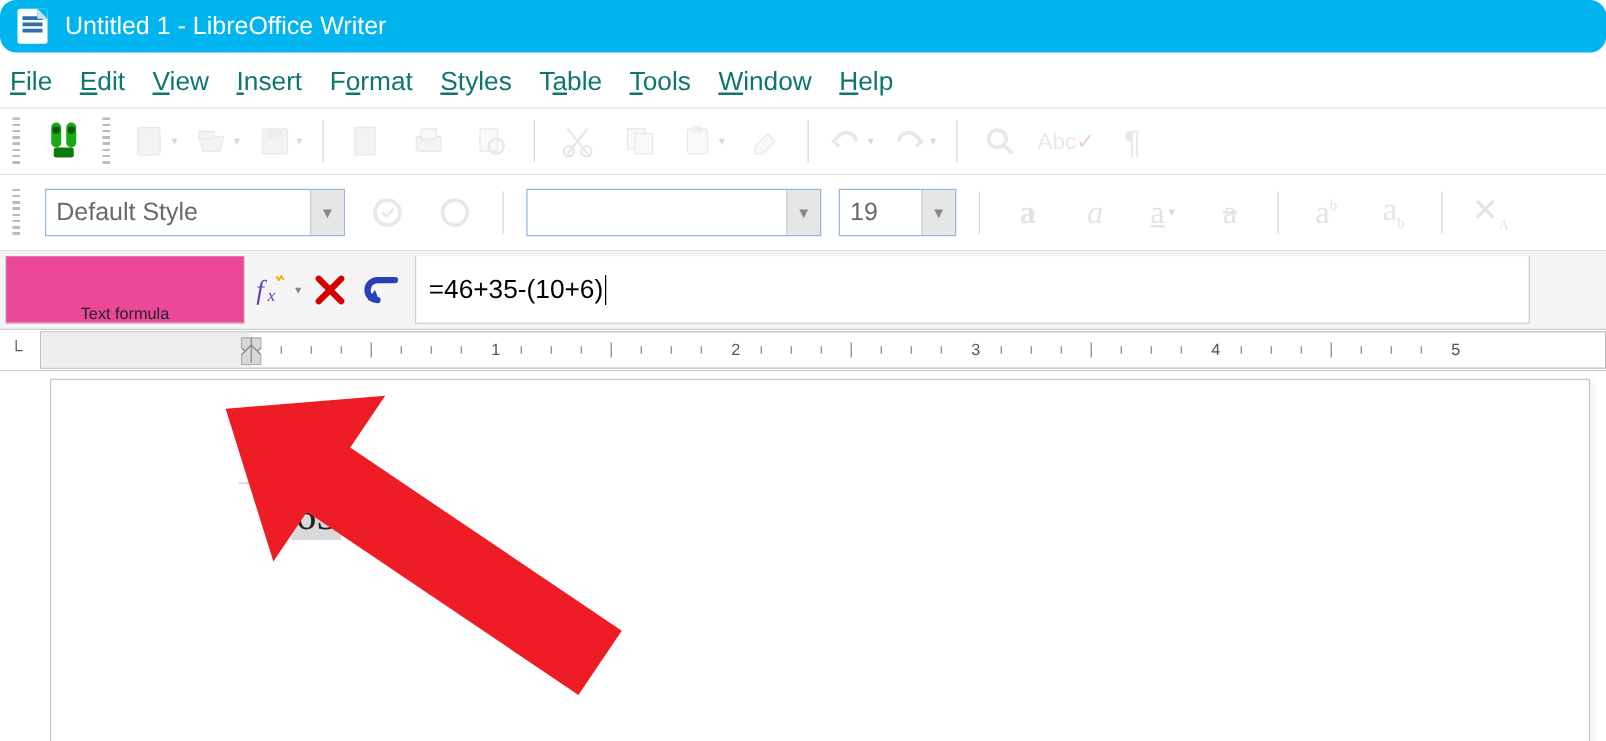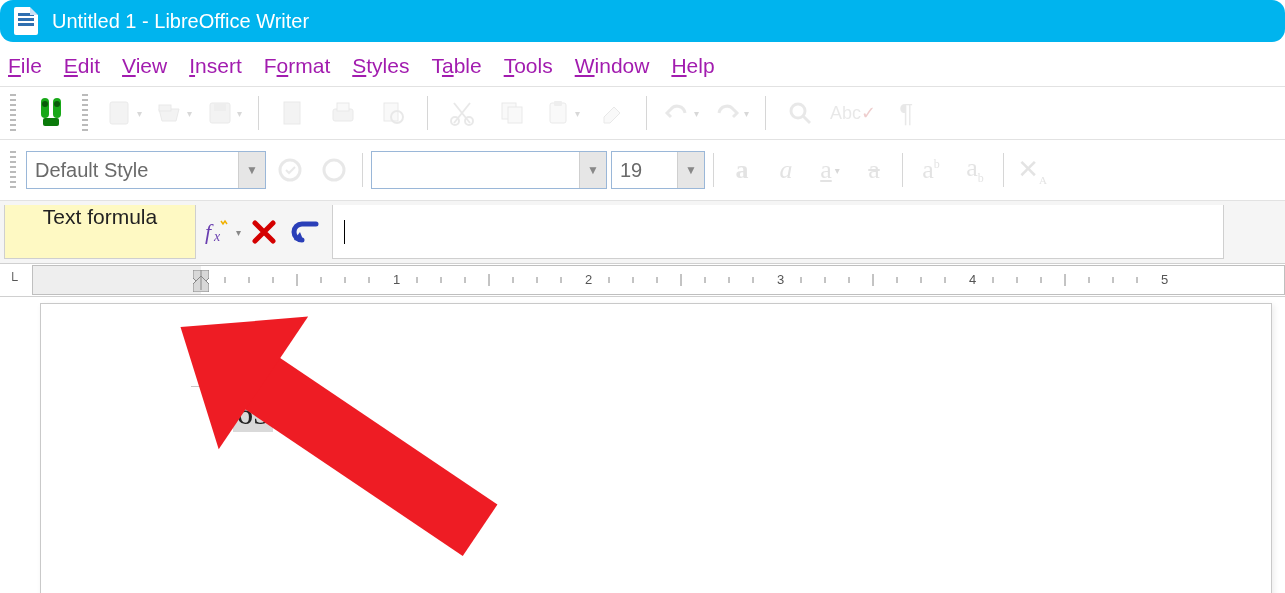--- a/index.html
+++ b/index.html
@@ -41,21 +41,21 @@
     top: 0; right: 0;
     border-top: 8px solid #00b4ee;
     border-left: 8px solid #cbe0f4;
   }
   .menubar {
     display: flex;
     align-items: center;
     padding: 12px 8px 8px 8px;
     gap: 22px;
     font-size: 21px;
-    color: #a21caf;
+    color: #0f766e;
   }
   .menubar span { cursor: default; }
   .menu-item { position: relative; }
   .mu { text-decoration: underline; }
 
   .toolbar1 {
     border-top: 1px solid #e2e2e2;
     border-bottom: 1px solid #e2e2e2;
     padding: 6px 10px;
     display: flex;
@@ -88,21 +88,21 @@
   .sep {
     width: 1px; height: 34px; background: #d6d6d6;
     margin: 0 4px;
   }
 
   .toolbar2 {
     border-bottom: 1px solid #e2e2e2;
     padding: 10px 10px;
     display: flex;
     align-items: center;
-    gap: 4px;
+    gap: 14px;
   }
   .combo {
     height: 36px;
     border: 1px solid #9ab7d8;
     background: #fff;
     display: flex;
     align-items: center;
     padding: 0 8px;
     font-size: 20px;
     color: #6a6a6a;
@@ -123,26 +123,26 @@
     border-bottom: 1px solid #d0d0d0;
     display: flex;
     align-items: stretch;
     height: 62px;
     background: #f5f5f5;
   }
   .formula-label {
     width: 190px;
     border: 1px solid #cfcfcf;
     border-top: none;
-    background: #fef9c3;
+    background: #ec4899;
     margin: 4px 0 4px 4px;
     display: flex;
-    align-items: flex-start;
+    align-items: flex-end;
     justify-content: center;
-    font-size: 21px;
+    font-size: 13px;
     color: #222;
   }
   .formula-btns {
     display: flex;
     align-items: center;
     padding: 0 6px;
     gap: 2px;
   }
   .formula-input {
     flex: 0 0 auto;
@@ -455,20 +455,21 @@
         </svg>
     </div>
     <div class="tbtn enabled">
       <svg width="32" height="28">
           <path d="M26 6H12a8 8 0 0 0 0 16" fill="none" stroke="#2a3fb8" stroke-width="5" stroke-linecap="round"></path>
           <path d="M10 14l-6 8 10 2z" fill="#2a3fb8"></path>
         </svg>
     </div>
   </div>
   <div class="formula-input">
+    <span>=46+35-(10+6)</span>
       <span class="cursor-bar"></span>
   </div>
 </div>
 
 <div class="ruler-row">
   <div class="ruler-L">└</div>
   <div class="ruler">
     <div class="ruler-margin-left"></div>
     <div class="indent-marker">
       <svg width="16" height="22">

